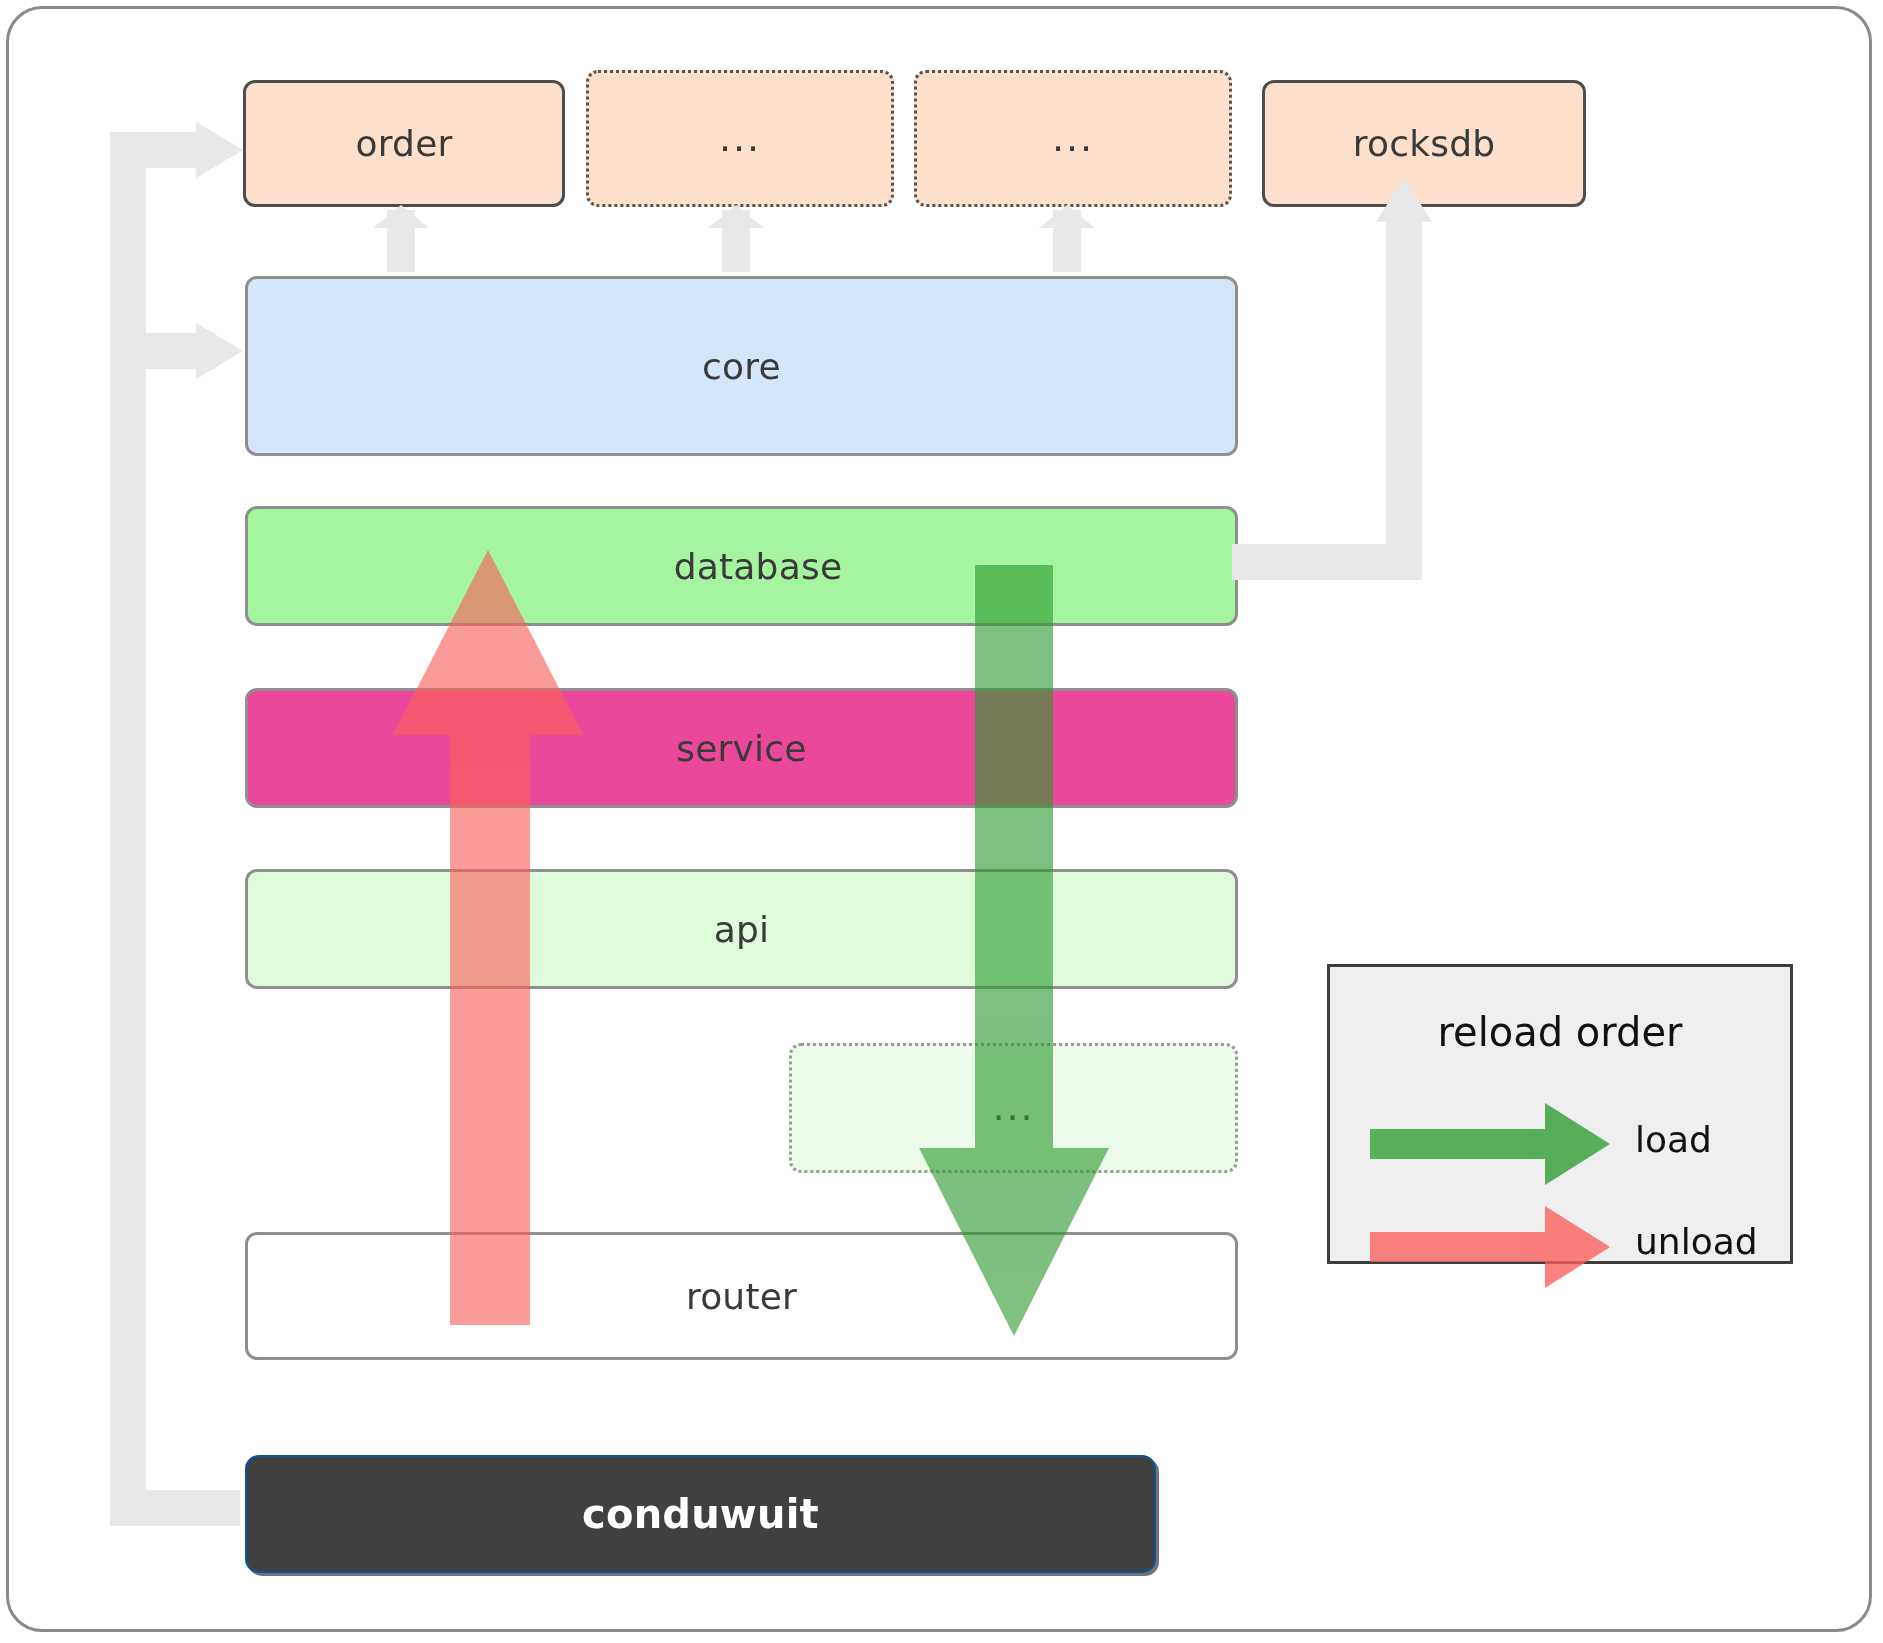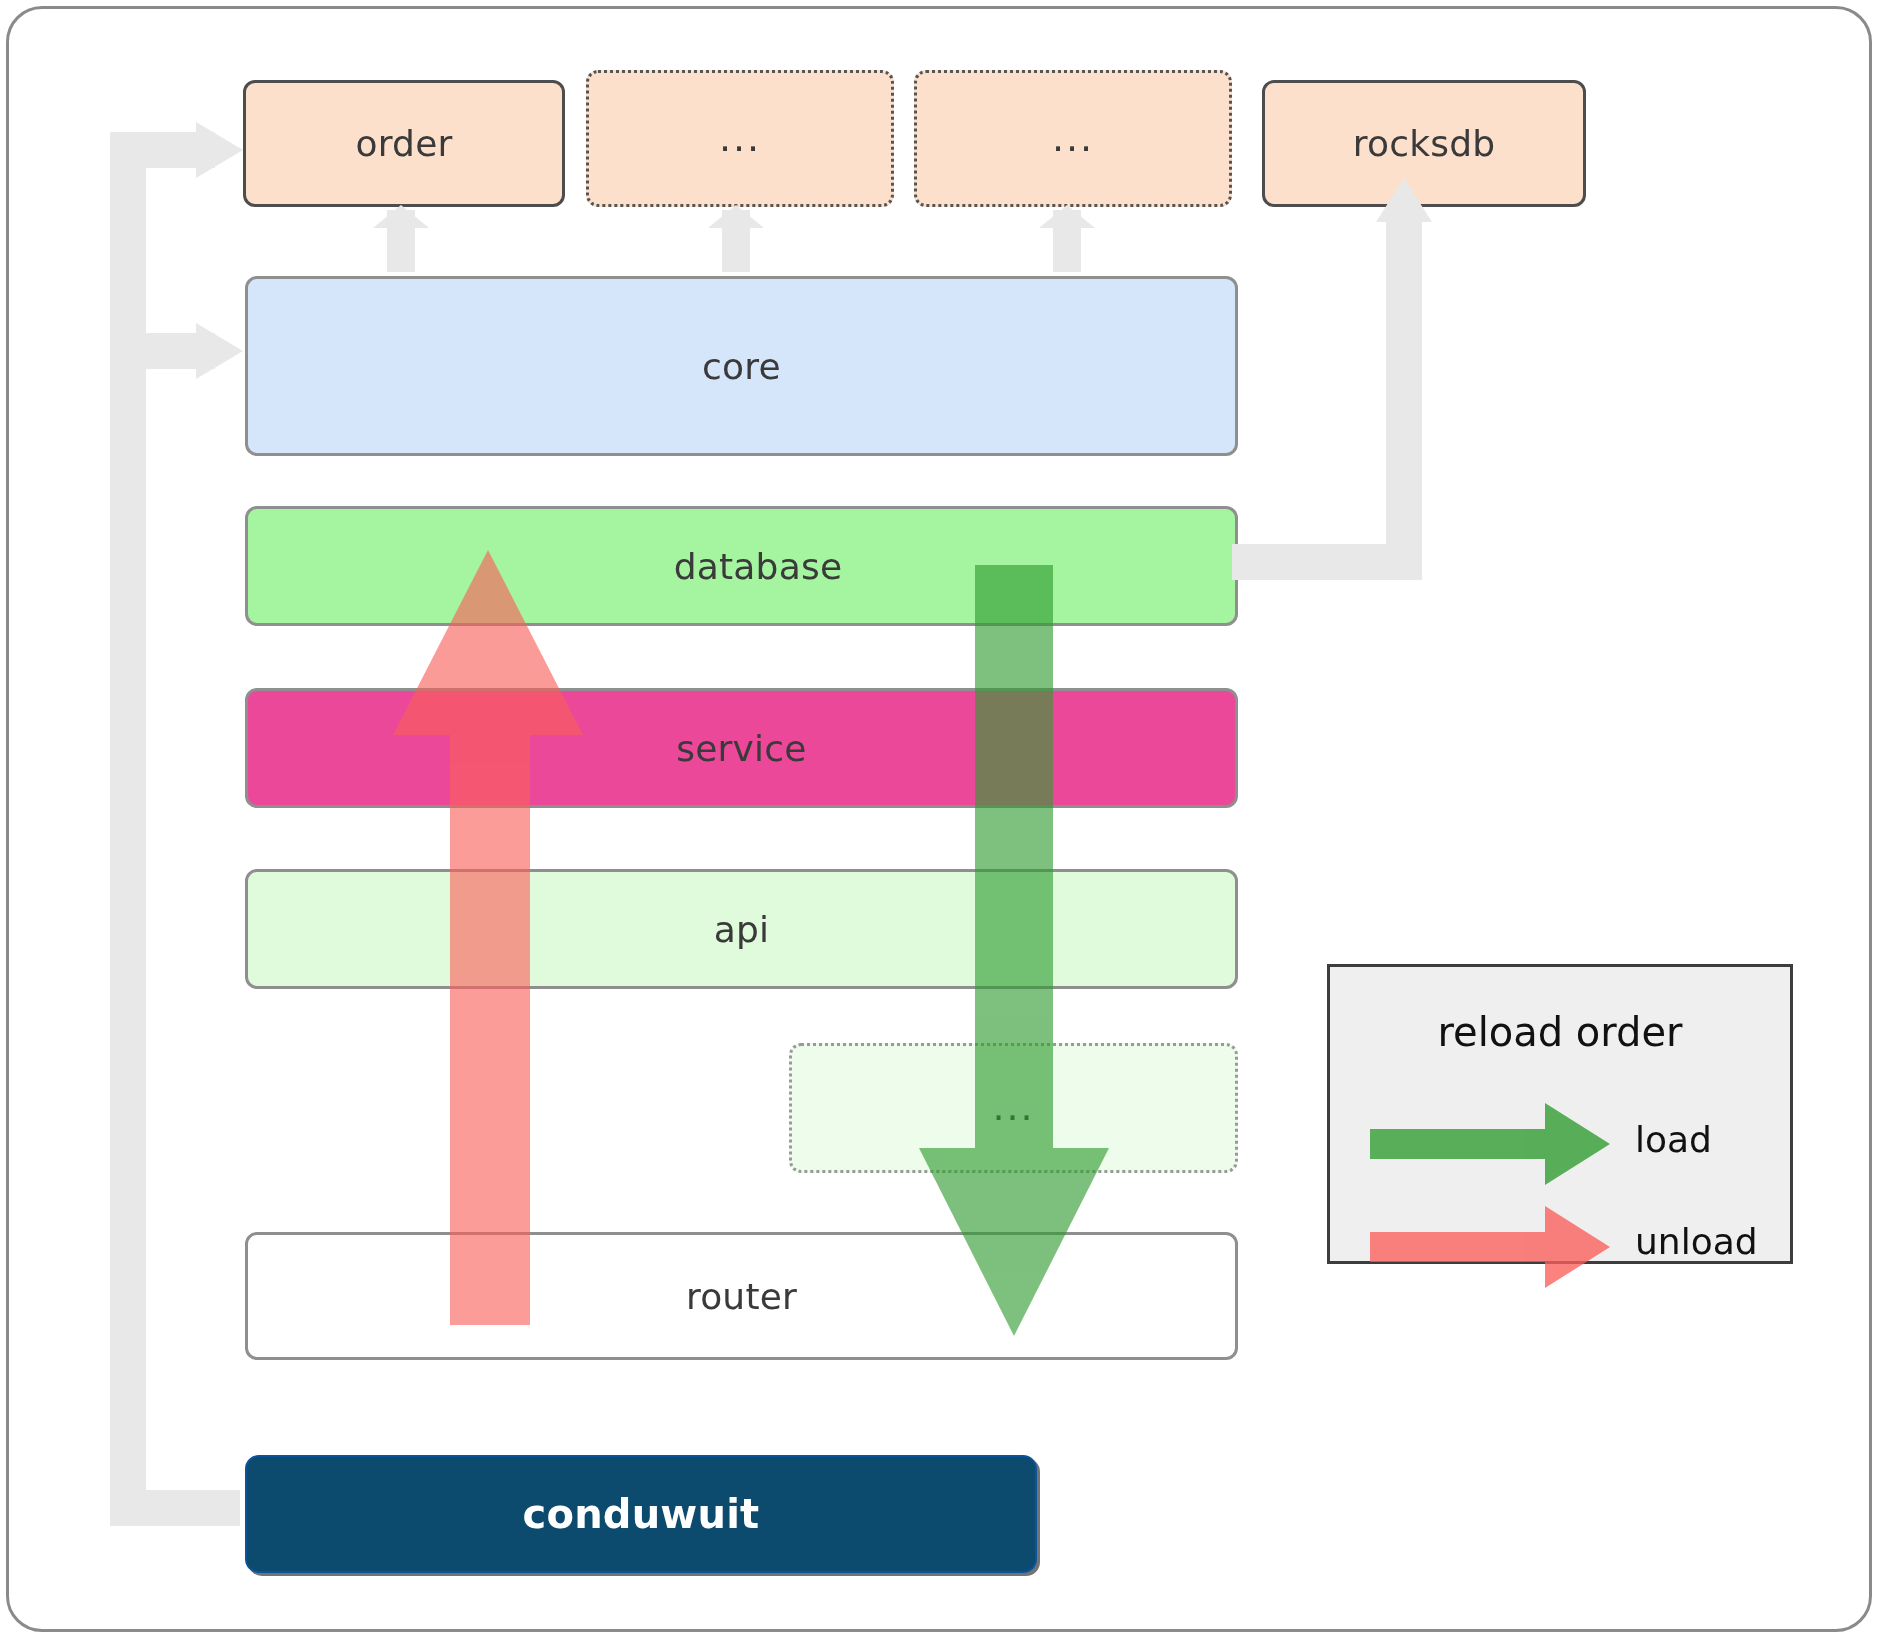--- a/index.html
+++ b/index.html
@@ -201,21 +201,21 @@
 
 
   <div class="node dotted-gray ellipsis" style="left:789px; top:1043px; width:449px; height:130px; background:#EEFDEB;">
     <span class="lbl">...</span>
   </div>
 
   <div class="node solid-gray" style="left:245px; top:1232px; width:993px; height:128px; background:#FFFFFF;">
     <span class="lbl">router</span>
   </div>
 
-  <div class="node conduwuit-box" style="left:245px; top:1455px; width:792px; height:118px; background:#0c4a6e; border:2px solid #0B539C;">
+  <div class="node conduwuit-box" style="left:245px; top:1455px; width:911px; height:118px; background:#404040; border:2px solid #0B539C;">
     <span class="lbl">conduwuit</span>
   </div>
 
   <svg class="overlay over" viewBox="0 0 1883 1643" xmlns="http://www.w3.org/2000/svg">
 
     <g opacity="0.62">
 
       <rect x="450" y="650" width="80" height="675" fill="#FA5F5A"></rect>
 
       <polygon points="488,550 583,735 393,735" fill="#FA5F5A"></polygon>

